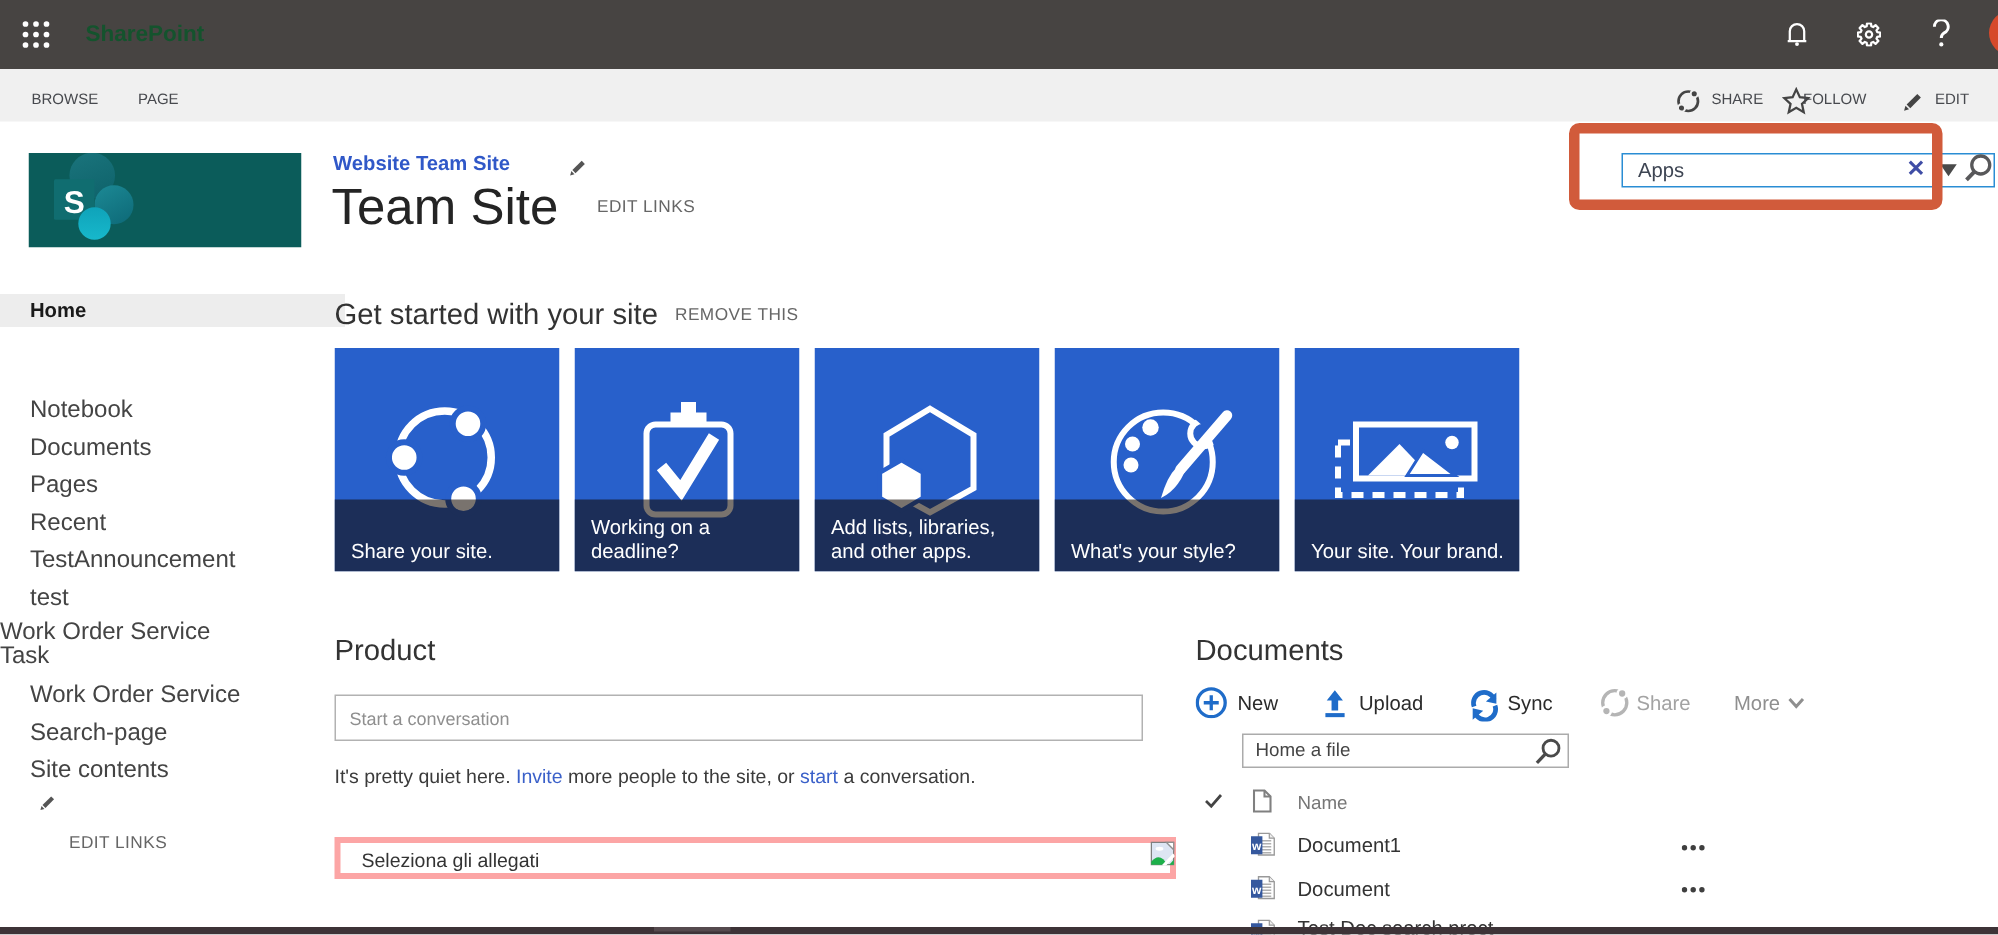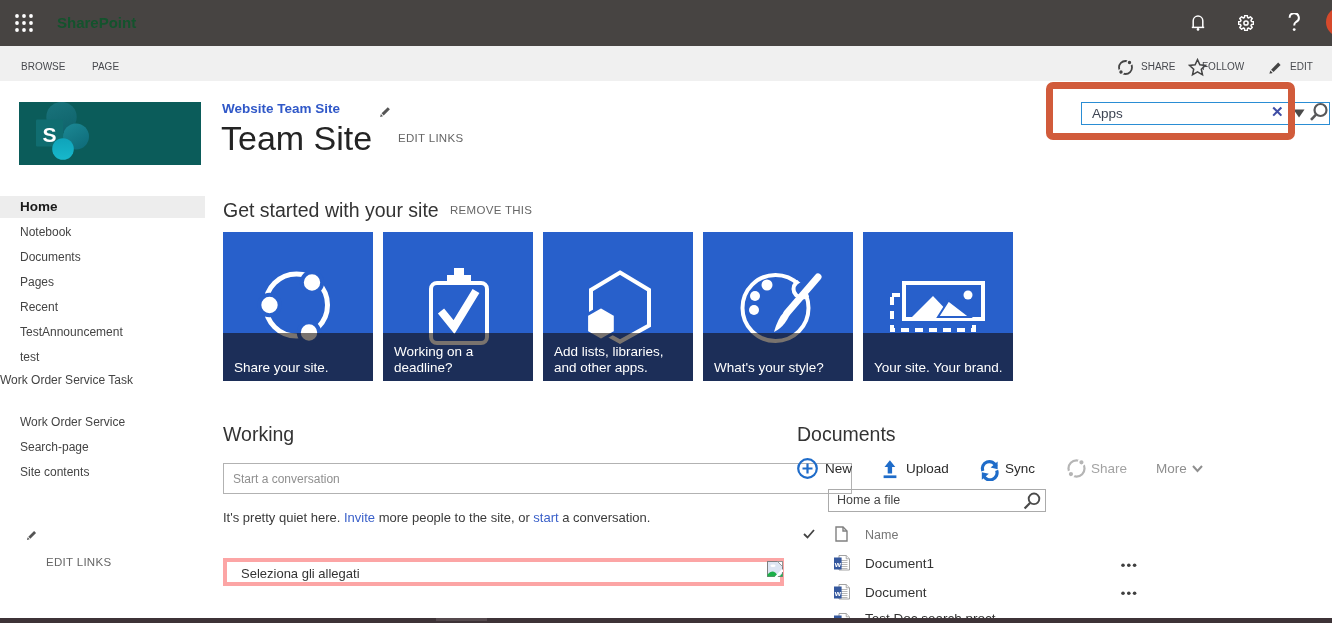--- a/index.html
+++ b/index.html
@@ -10,30 +10,30 @@
 #topbar { left:0; top:0; width:1332px; height:46px; background:#474442; }
 
 #ribbon { left:0; top:46px; width:1332px; height:35px; background:#f0f0f0; }
 .rtab { top:61px; font-size:10px; color:#47494e; }
 
 .h20 { font-size:19.5px; color:#333; }
 #breadcrumb { left:222px; top:101px; font-size:13.5px; font-weight:bold; color:#3058c8; }
 #teamsite { left:221px; top:119px; font-size:34px; color:#242424; }
 .editlinks { font-size:11.5px; color:#666; letter-spacing:0.3px;margin-top:28px; }
 
-.nav { left:0; width:205px; font-size:12px; color:#444; }
+.nav { left:0; width:205px; font-size:16px; color:#444;margin-top:41px; }
 .nav-item { padding-left:20px; height:25px; line-height:25px; white-space:nowrap; }
 .nav-sub { }
-#home-row { left:0; top:196px; width:205px; height:22px; line-height:22px; background:#ededed; color:#1a1a1a; font-weight:bold; padding-left:20px; font-size:13.5px; }
+#home-row { left:0; top:196px; width:230px; height:22px; line-height:22px; background:#ededed; color:#1a1a1a; font-weight:bold; padding-left:20px; font-size:13.5px; }
 
 .tile { top:232px; width:150px; height:149px; }
 .tile svg { position:absolute; left:0; top:0; }
 .cap { position:absolute; left:11px; right:4px; bottom:5px; color:#fff; font-size:13.5px; line-height:16px; transform:translateZ(0); }
 
-#conv { left:223px; top:463px; width:629px; height:31px; border:1px solid #b2b2b2; font-size:12px; color:#8f8f8f; line-height:20px; padding:5px 12px 0 9px; }
+#conv { left:223px; top:463px; width:539px; height:31px; border:1px solid #b2b2b2; font-size:12px; color:#8f8f8f; line-height:20px; padding:5px 12px 0 9px; }
 #quiet { left:223px; top:510px; font-size:13px; color:#3b3b3b; }
 #quiet a { color:#3a60c9; text-decoration:none; }
 #allegati { left:223px; top:558px; width:561px; height:28px; border:4px solid #fca5a5; font-size:13px; color:#333; line-height:24px; padding-left:14px; }
 
 .tbtxt { font-size:13.5px; color:#2b2b2b; }
 .gray { color:#a3a3a3; }
 #findfile { left:828px; top:489px; width:218px; height:23px; border:1px solid #ababab; font-size:12.5px; color:#444; line-height:21px; padding-left:8px; }
 .docrow { left:865px; font-size:13.5px; color:#333; }
 
 #searchbox { left:1081px; top:102px; width:249px; height:23px; border:1px solid #2a8dd4; background:#fff; }
@@ -222,21 +222,21 @@
     <rect x="29" y="63" width="82" height="35" fill="none" stroke="#fff" stroke-width="4" stroke-dasharray="8 6"></rect>
     <rect x="41" y="51" width="79" height="36" fill="#2860cb" stroke="#fff" stroke-width="4"></rect>
     <circle cx="105" cy="63" r="4.5" fill="#fff"></circle>
     <path d="M49 85 L70 64 L90 85 Z" fill="#fff"></path>
     <path d="M75 85 L85.5 68.5 L107 85 Z" fill="#fff" stroke="#2860cb" stroke-width="2"></path>
     <rect y="101" width="150" height="48" fill="#140800" opacity="0.57"></rect>
   </svg>
   <div class="cap">Your site. Your brand.</div>
 </div>
 
-<div class="abs h20" style="left:223px;top:423px;">Working</div>
+<div class="abs h20" style="left:223px;top:423px;">Product</div>
 <div class="abs" id="conv">Start a conversation</div>
 <div class="abs" id="quiet">It's pretty quiet here. <a href="#">Invite</a> more people to the site, or <a href="#">start</a> a conversation.</div>
 <div class="abs" id="allegati">Seleziona gli allegati</div>
 <svg class="abs" style="left:767px;top:561px" width="16" height="16" viewBox="0 0 16 16">
   <rect x="0.5" y="0.5" width="15" height="15" fill="#dde5f3" stroke="#7f7f7f"></rect>
   <ellipse cx="6" cy="4.8" rx="2.6" ry="1.3" fill="#fff"></ellipse>
   <path d="M0.5 15.5 L0.5 13.5 Q4.5 8.5 8.5 11.8 L11.5 15.5 Z" fill="#1db04a"></path>
   <path d="M12.5 15.5 L15.5 12.2 L15.5 15.5 Z" fill="#1db04a"></path>
   <path d="M8.5 16.5 L15.8 8.8" stroke="#fff" stroke-width="2.2"></path>
   <path d="M10.5 0.5 L15.5 5.5 L15.5 0.5 Z" fill="#fff" stroke="#8f8f8f" stroke-width="0.9"></path>

